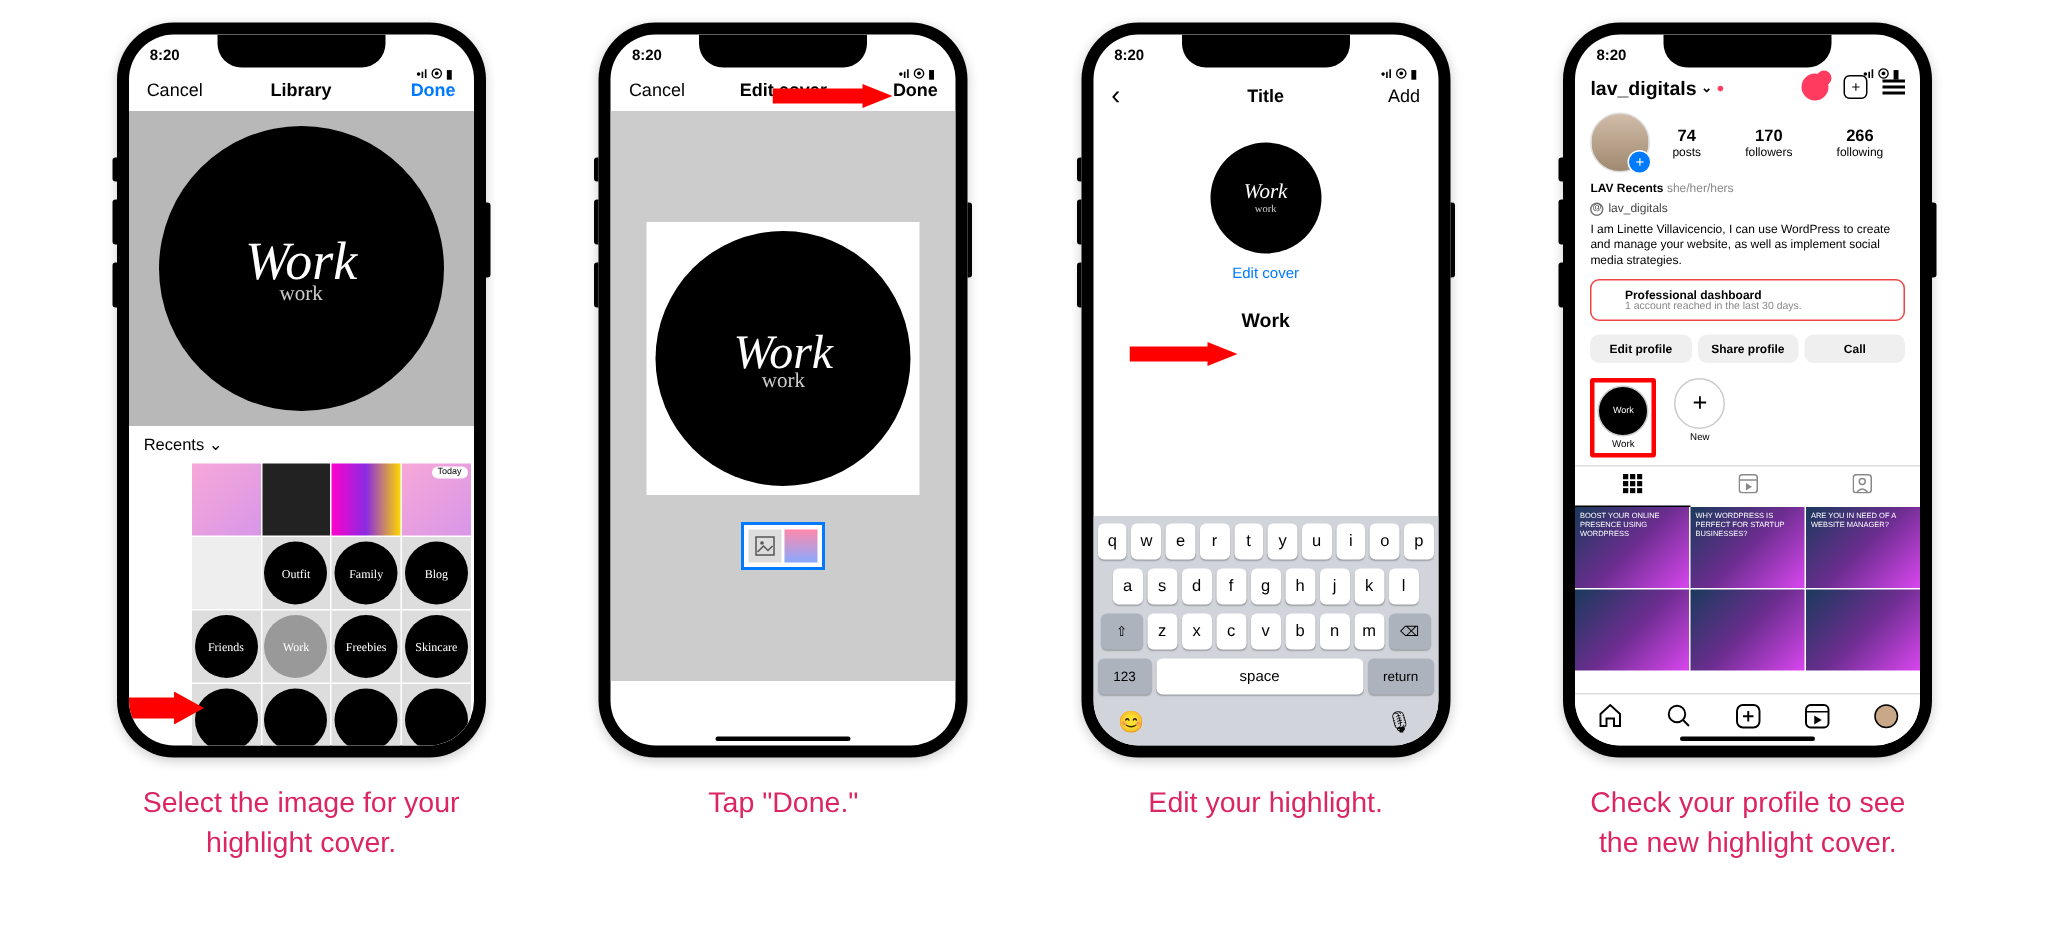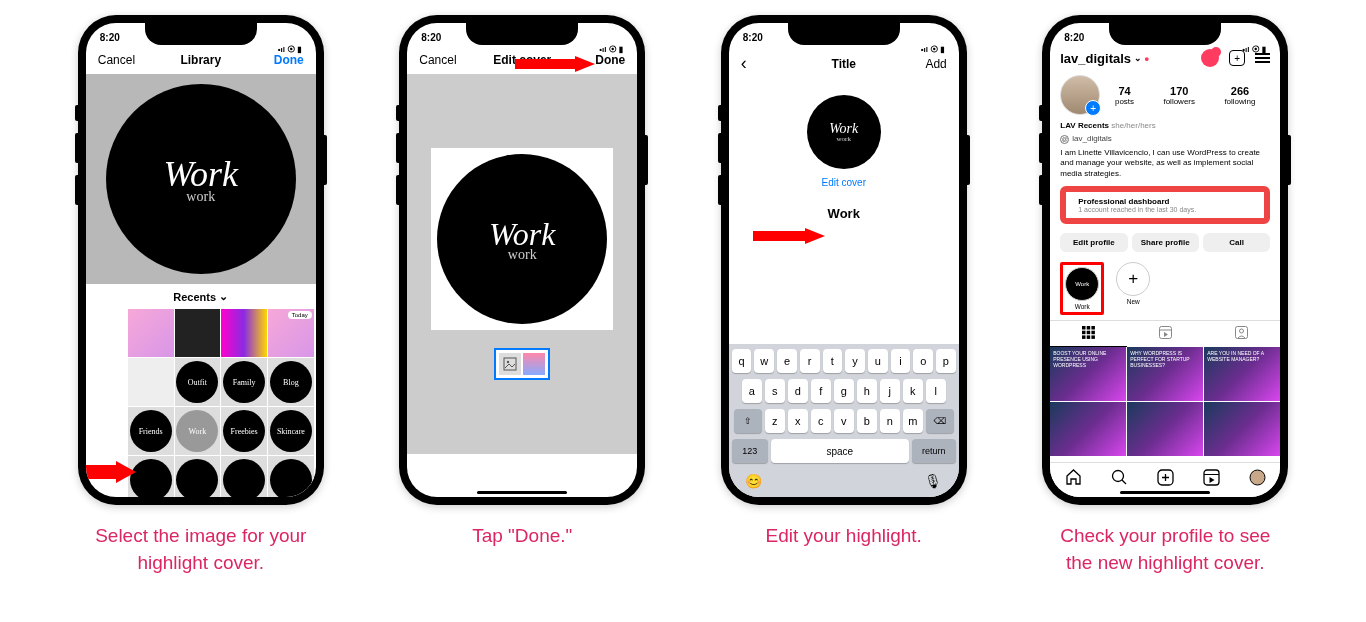--- a/index.html
+++ b/index.html
@@ -109,25 +109,24 @@
     flex-direction: column;
     align-items: center;
     justify-content: center;
     color: #fff;
   }
   .work-circle-lg .serif { font-family: Georgia, serif; font-style: italic; font-size: 36px; font-weight: 300; }
   .work-circle-lg .script { font-family: cursive; font-size: 14px; margin-top: -6px; opacity: 0.8; }
   .recents-row {
     padding: 6px 10px;
     font-size: 11px;
-    font-weight: 700;
+    font-weight: 400;
     display: flex;
     align-items: center;
     gap: 3px;
-    justify-content: center;
   }
   .photo-grid {
     padding: 0 2px;
     margin-left: 40px;
   }
   .grid-row {
     display: flex;
     gap: 1px;
     margin-bottom: 1px;
   }
@@ -324,23 +323,23 @@
   }
   .stats { display: flex; flex: 1; justify-content: space-around; }
   .stat { text-align: center; font-size: 8px; }
   .stat .num { font-size: 11px; font-weight: 700; display: block; }
   .bio { padding: 2px 10px; font-size: 8px; line-height: 1.3; }
   .bio .name { font-weight: 700; }
   .bio .pronouns { color: #888; }
   .bio .thread { color: #444; display: flex; align-items: center; gap: 3px; margin: 3px 0; }
   .dashboard-box {
     margin: 5px 10px;
-    border: 6px solid #ef4444;
+    border: 1px solid #ef4444;
     border-radius: 6px;
-    padding: 5px 12px;
+    padding: 5px 22px;
     font-size: 8px;
   }
   .dashboard-box .t { font-weight: 600; }
   .dashboard-box .s { color: #888; font-size: 7px; }
   .action-btns { display: flex; gap: 4px; padding: 4px 10px; }
   .abtn {
     flex: 1;
     background: #efefef;
     border-radius: 6px;
     text-align: center;

